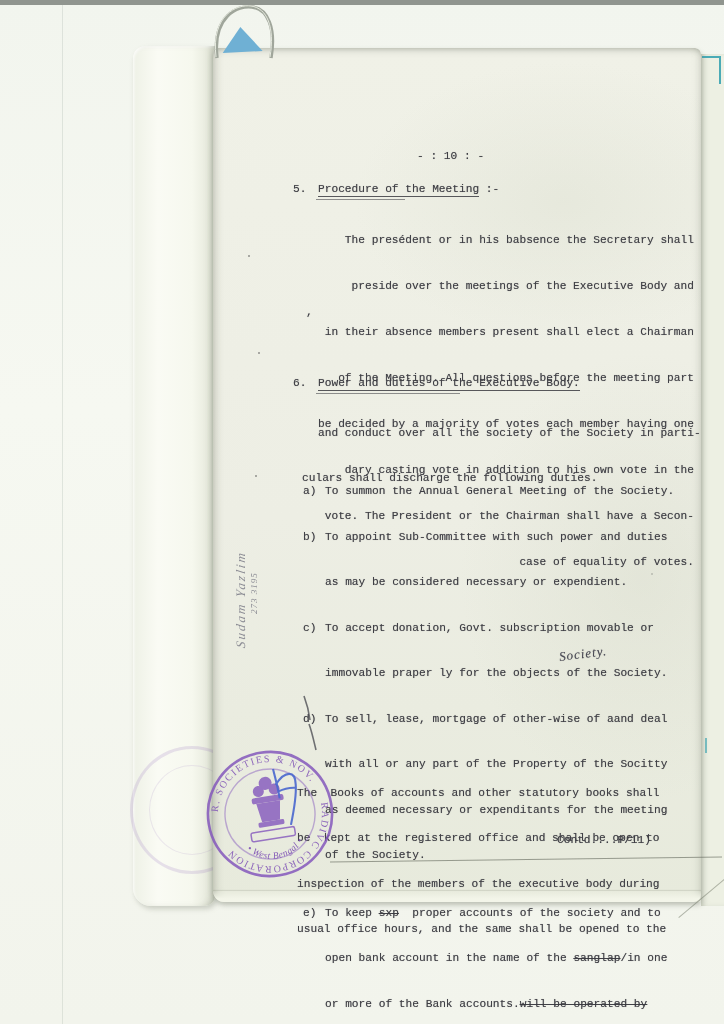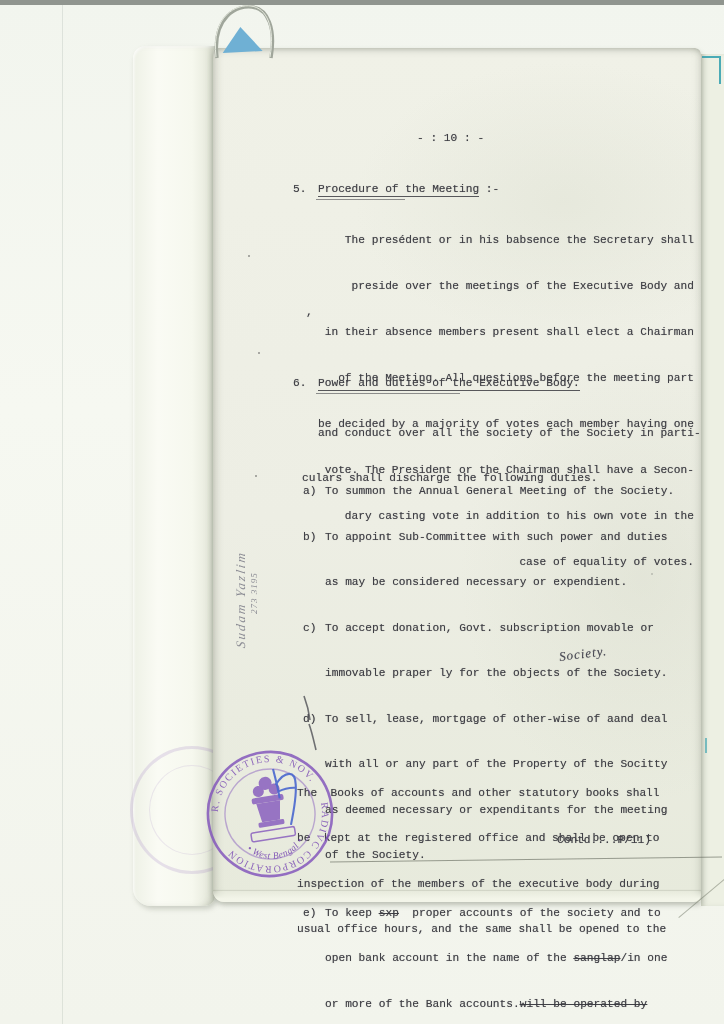--- a/index.html
+++ b/index.html
@@ -97,32 +97,32 @@
   </svg>
   <div class="tab"></div>
 
   <div class="behind">
     <div class="tealcorner"></div>
     <div class="tealtick"></div>
   </div>
 
   <div class="page">
 
-    <div class="abs tx" style="left:204px;top:84px;">- : 10 : -</div>
+    <div class="abs tx" style="left:204px;top:102px;">- : 10 : -</div>
 
     <div class="abs tx" style="left:80px;top:135px;">5.</div>
     <div class="abs tx" style="left:105px;top:135px;"><span class="ul">Procedure of the Meeting</span><span> :-</span></div>
     <div class="abs tx" style="left:105px;top:157px;">
       <div class="ln">The presédent or in his babsence the Secretary shall</div>
       <div class="ln">preside over the meetings of the Executive Body and</div>
       <div class="ln">in their absence members present shall elect a Chairman</div>
       <div class="ln">of the Meeting. All questions before the meeting part</div>
       <div class="ln">be decided by a majority of votes each member having one</div>
+      <div class="ln">dary casting vote in addition to his own vote in the</div>
       <div class="ln">vote. The President or the Chairman shall have a Secon-</div>
-      <div class="ln">dary casting vote in addition to his own vote in the</div>
       <div class="ln">case of equality of votes.</div>
     </div>
     <div class="abs tx" style="left:93px;top:258px;">,</div>
 
     <div class="abs tx" style="left:80px;top:329px;">6.</div>
     <div class="abs tx" style="left:105px;top:329px;"><span class="ul">Power and duties of the Executive Body.</span></div>
     <div class="abs tx" style="left:105px;top:351px;">
       <div class="ln6">and conduct over all the society of the Society in parti-</div>
       <div class="ln6 outd">culars shall discharge the following duties.</div>
     </div>

